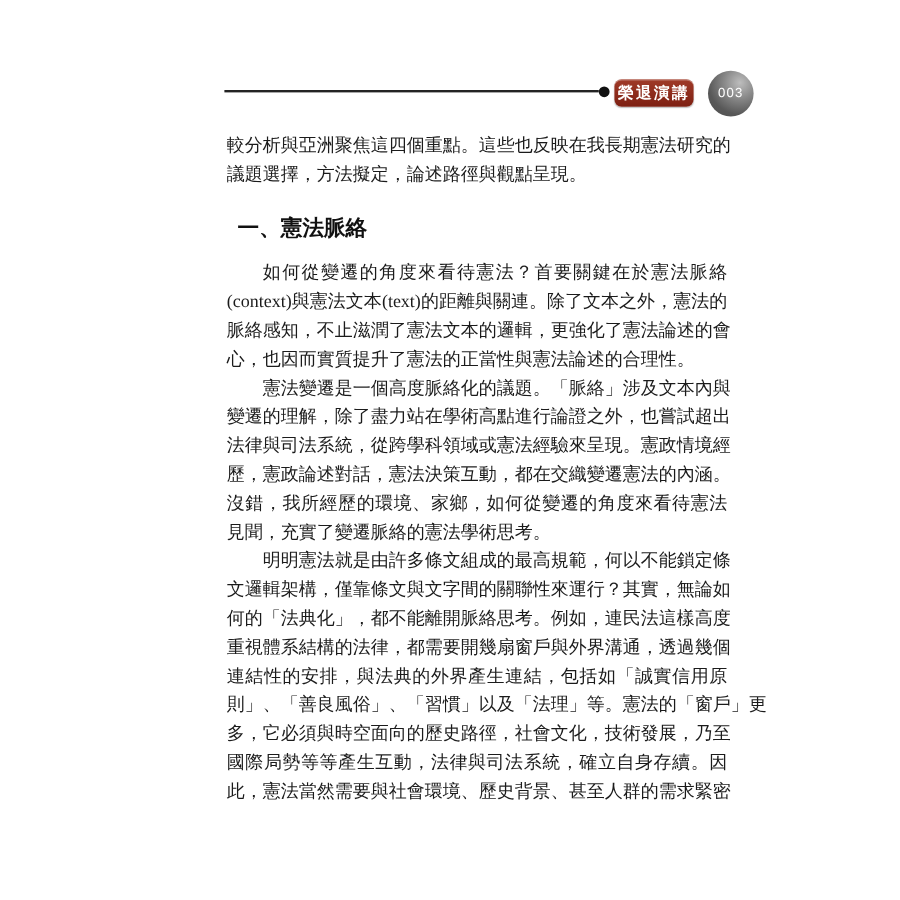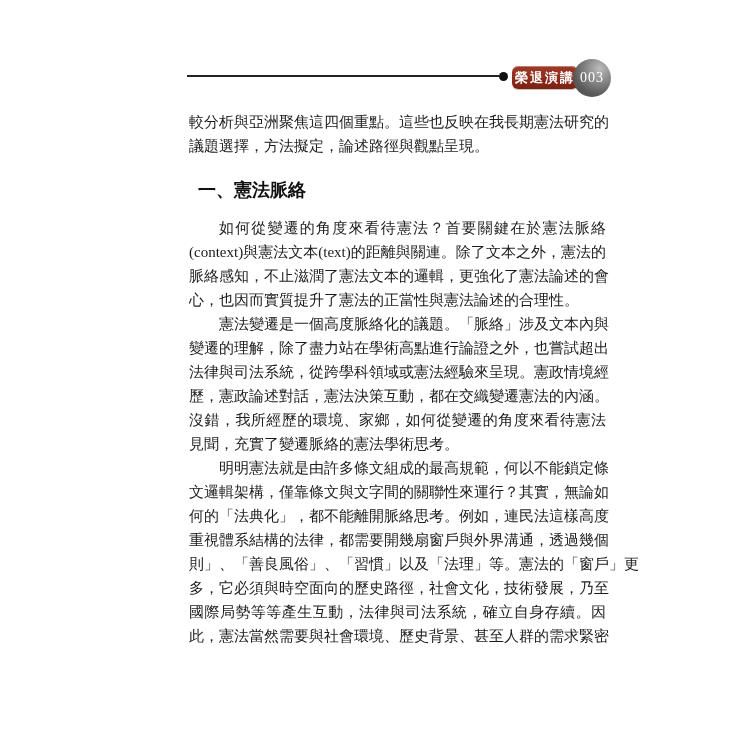--- a/index.html
+++ b/index.html
@@ -49,33 +49,33 @@
     display: flex;
     align-items: center;
     justify-content: center;
     font-size: 13px;
     font-weight: bold;
     letter-spacing: 2px;
     font-family: "Liberation Sans", sans-serif;
   }
   .page-circle {
     position: absolute;
-    left: 573px;
+    left: 590px;
     top: 59px;
     width: 38px;
     height: 38px;
     border-radius: 50%;
     background: radial-gradient(circle at 70% 26%, #bdbdbd 0%, #8c8c8c 32%, #585858 68%, #4e4e4e 100%);
     color: #ffffff;
     display: flex;
     align-items: center;
     justify-content: center;
-    font-size: 14px;
+    font-size: 11px;
     letter-spacing: 1px;
-    font-family: Liberation Serif, serif;
+    font-family: Liberation Sans, sans-serif;
   }
 
   
   .text-col {
     position: absolute;
     left: 189px;
     top: 110px;
     width: 417px;
     color: #1b1b1b;
     font-size: 15px;
@@ -139,20 +139,21 @@
         <div class="line">歷，憲政論述對話，憲法決策互動，都在交織變遷憲法的內涵。</div>
         <div class="line">沒錯，我所經歷的環境、家鄉，如何從變遷的角度來看待憲法</div>
         <div class="line">見聞，充實了變遷脈絡的憲法學術思考。</div>
       </div>
 
     <div class="para para-cont">
         <div class="line">明明憲法就是由許多條文組成的最高規範，何以不能鎖定條</div>
         <div class="line">文邏輯架構，僅靠條文與文字間的關聯性來運行？其實，無論如</div>
         <div class="line">何的「法典化」，都不能離開脈絡思考。例如，連民法這樣高度</div>
         <div class="line">重視體系結構的法律，都需要開幾扇窗戶與外界溝通，透過幾個</div>
+        <div class="line">連結性的安排，與法典的外界產生連結，包括如「誠實信用原</div>
         <div class="line">則」、「善良風俗」、「習慣」以及「法理」等。憲法的「窗戶」更</div>
         <div class="line">多，它必須與時空面向的歷史路徑，社會文化，技術發展，乃至</div>
         <div class="line">國際局勢等等產生互動，法律與司法系統，確立自身存續。因</div>
         <div class="line">此，憲法當然需要與社會環境、歷史背景、甚至人群的需求緊密</div>
       </div>
   </div>
 
 </div>
 
 </body></html>

